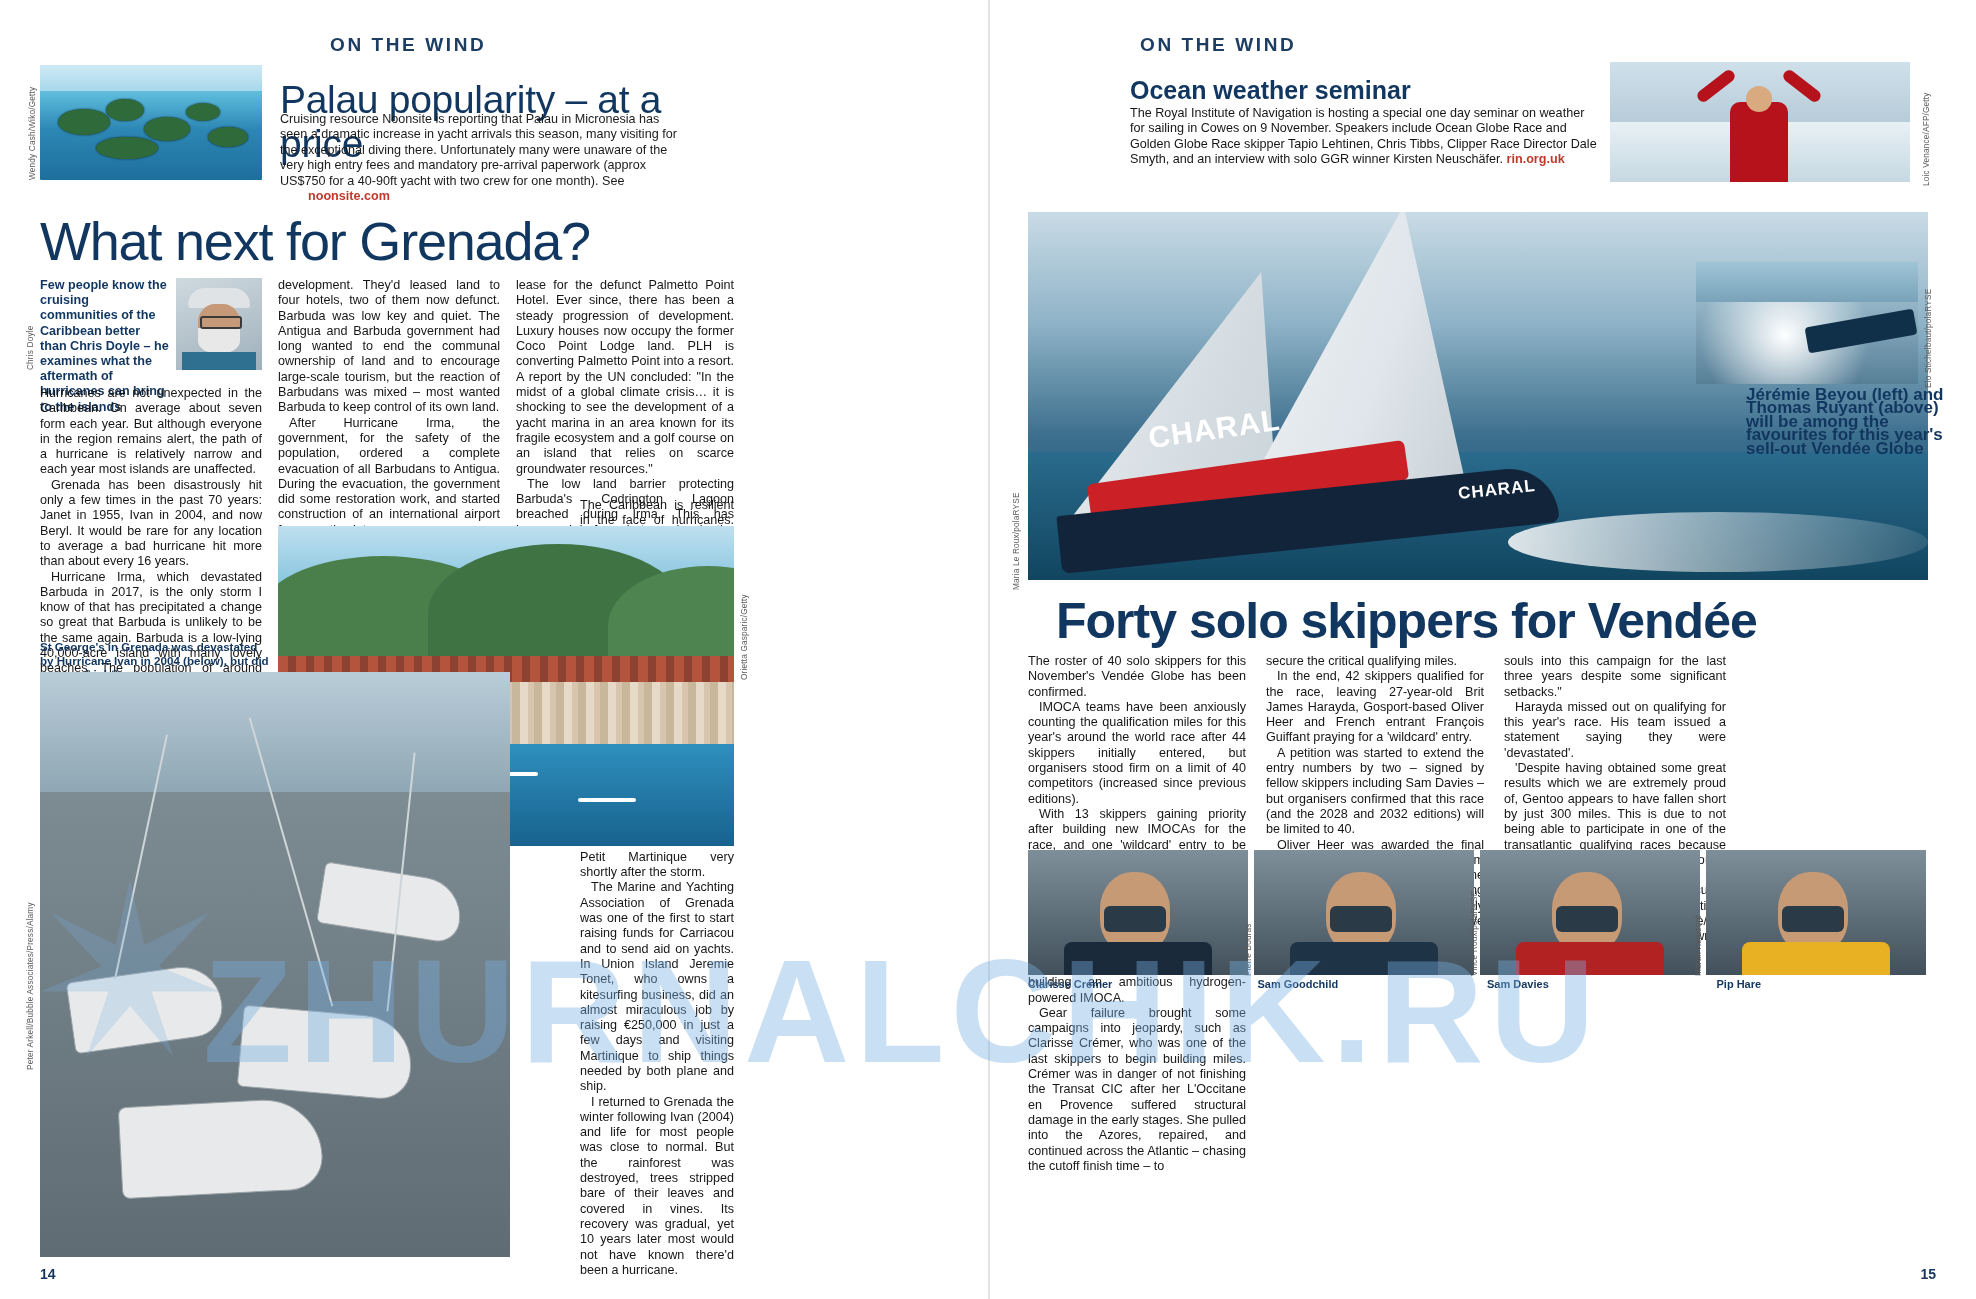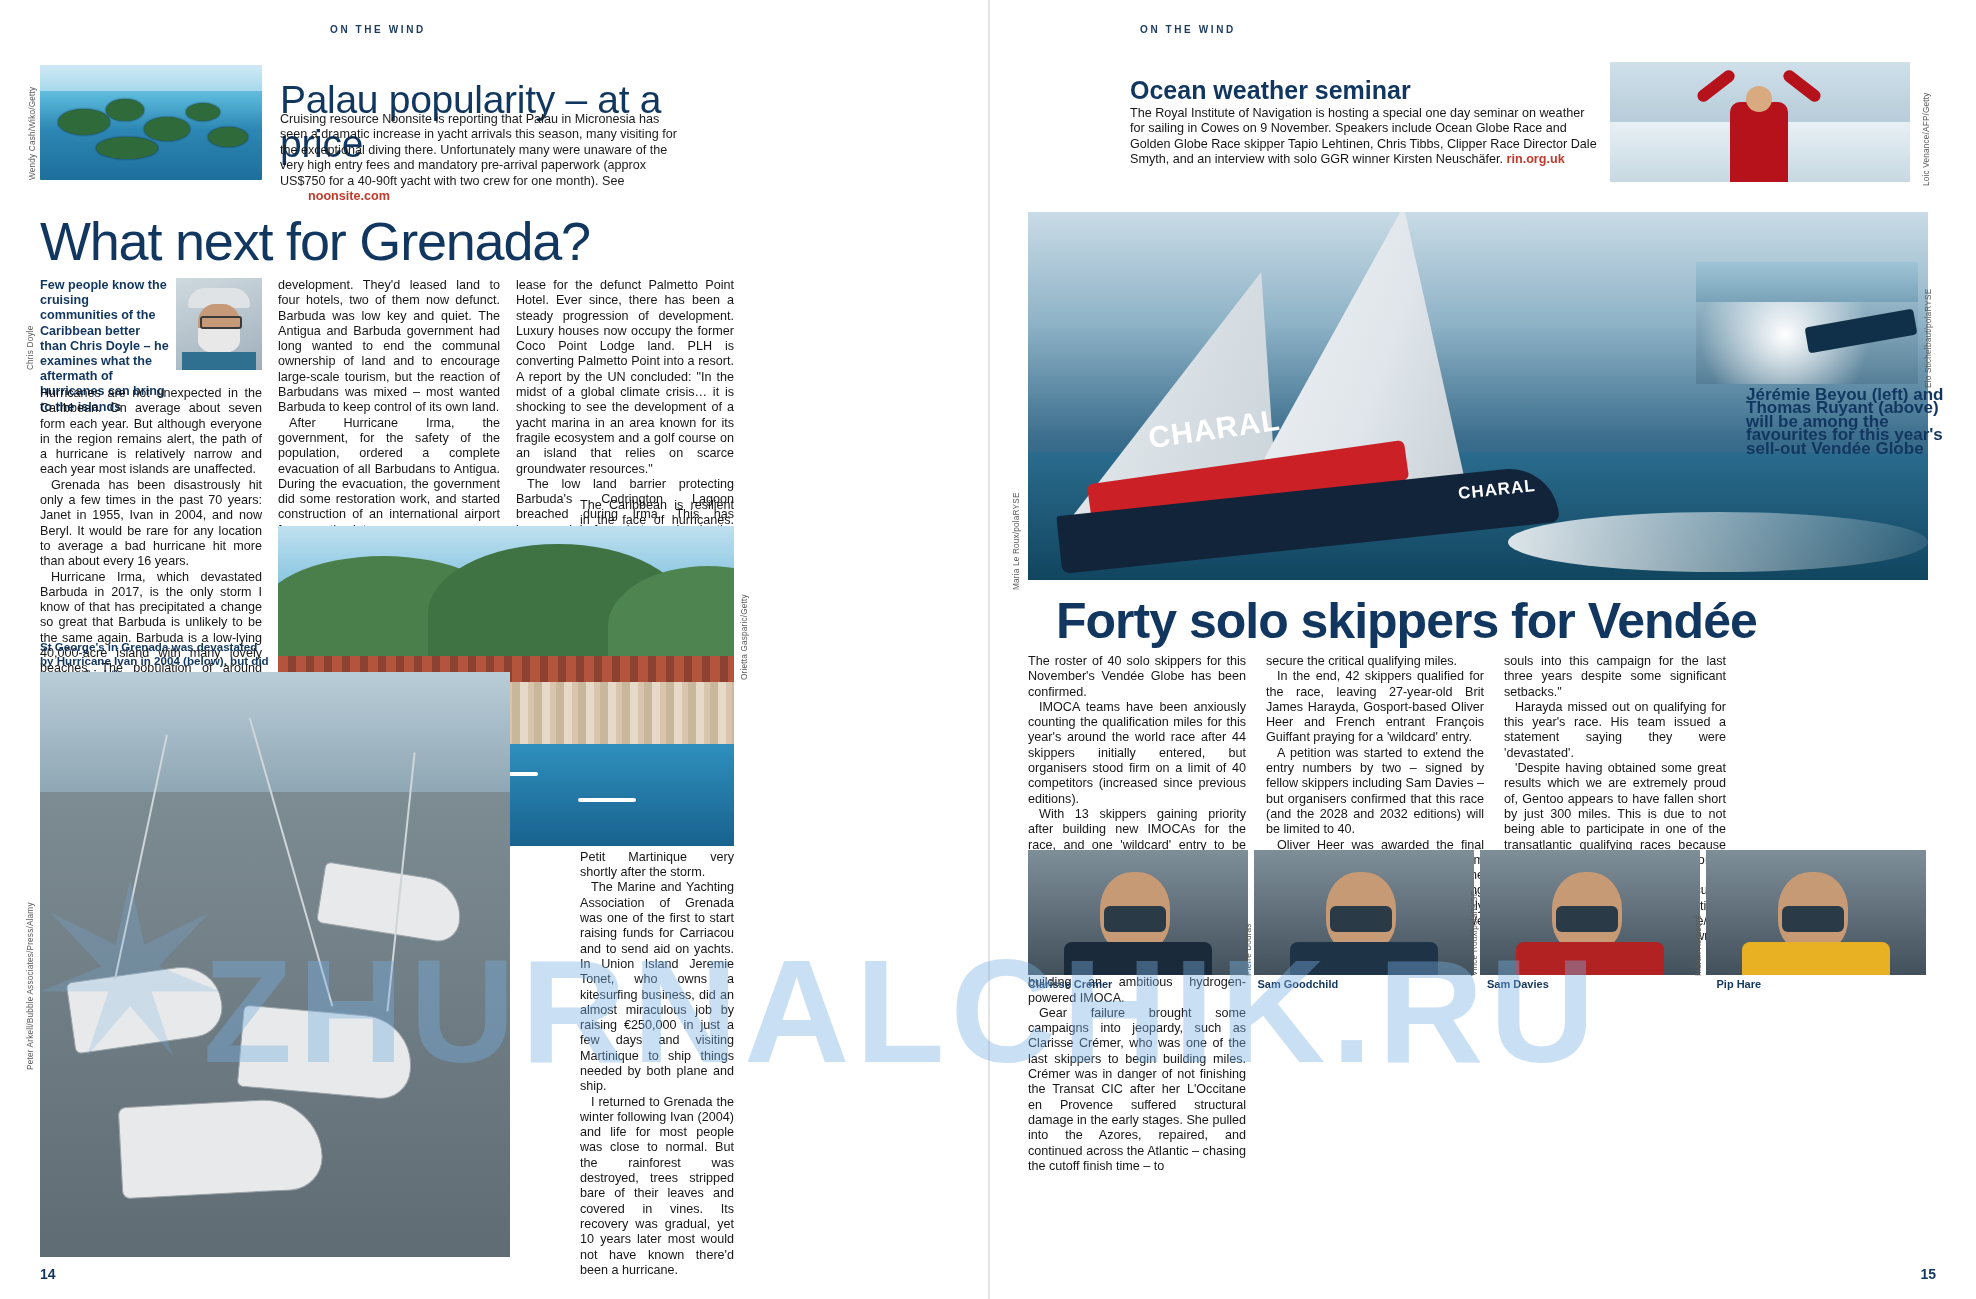--- a/index.html
+++ b/index.html
@@ -3,21 +3,21 @@
 <meta charset="utf-8">
 <style>
   html,body{margin:0;padding:0;background:#8a8a8a;}
   body{font-family:"Liberation Sans",sans-serif;}
   .page{position:relative;width:1976px;height:1299px;background:#ffffff;overflow:hidden;}
   .spread-gutter{position:absolute;left:988px;top:0;width:2px;height:1299px;background:#e3e3e3;}
   .sheet{position:absolute;top:0;height:1299px;width:988px;background:#fff;}
   .sheet.left{left:0;}
   .sheet.right{left:988px;}
 
-  .runhead{position:absolute;top:24px;font-size:10px;letter-spacing:2.6px;font-weight:bold;color:#1d3d63;}
+  .runhead{position:absolute;top:34px;font-size:19px;letter-spacing:2.6px;font-weight:bold;color:#1d3d63;}
   .runhead.l{left:330px;}
   .runhead.r{left:1140px;}
 
   .folio{position:absolute;bottom:17px;font-size:14px;font-weight:bold;color:#13355c;}
   .folio.l{left:40px;}
   .folio.r{right:40px;}
 
   
   .palau-photo{position:absolute;left:40px;top:65px;width:222px;height:115px;border-radius:1px;overflow:hidden;
      background:linear-gradient(180deg,#9fd7ea 0%,#57b6d8 28%,#2d87b4 56%,#1d6f9c 100%);}

